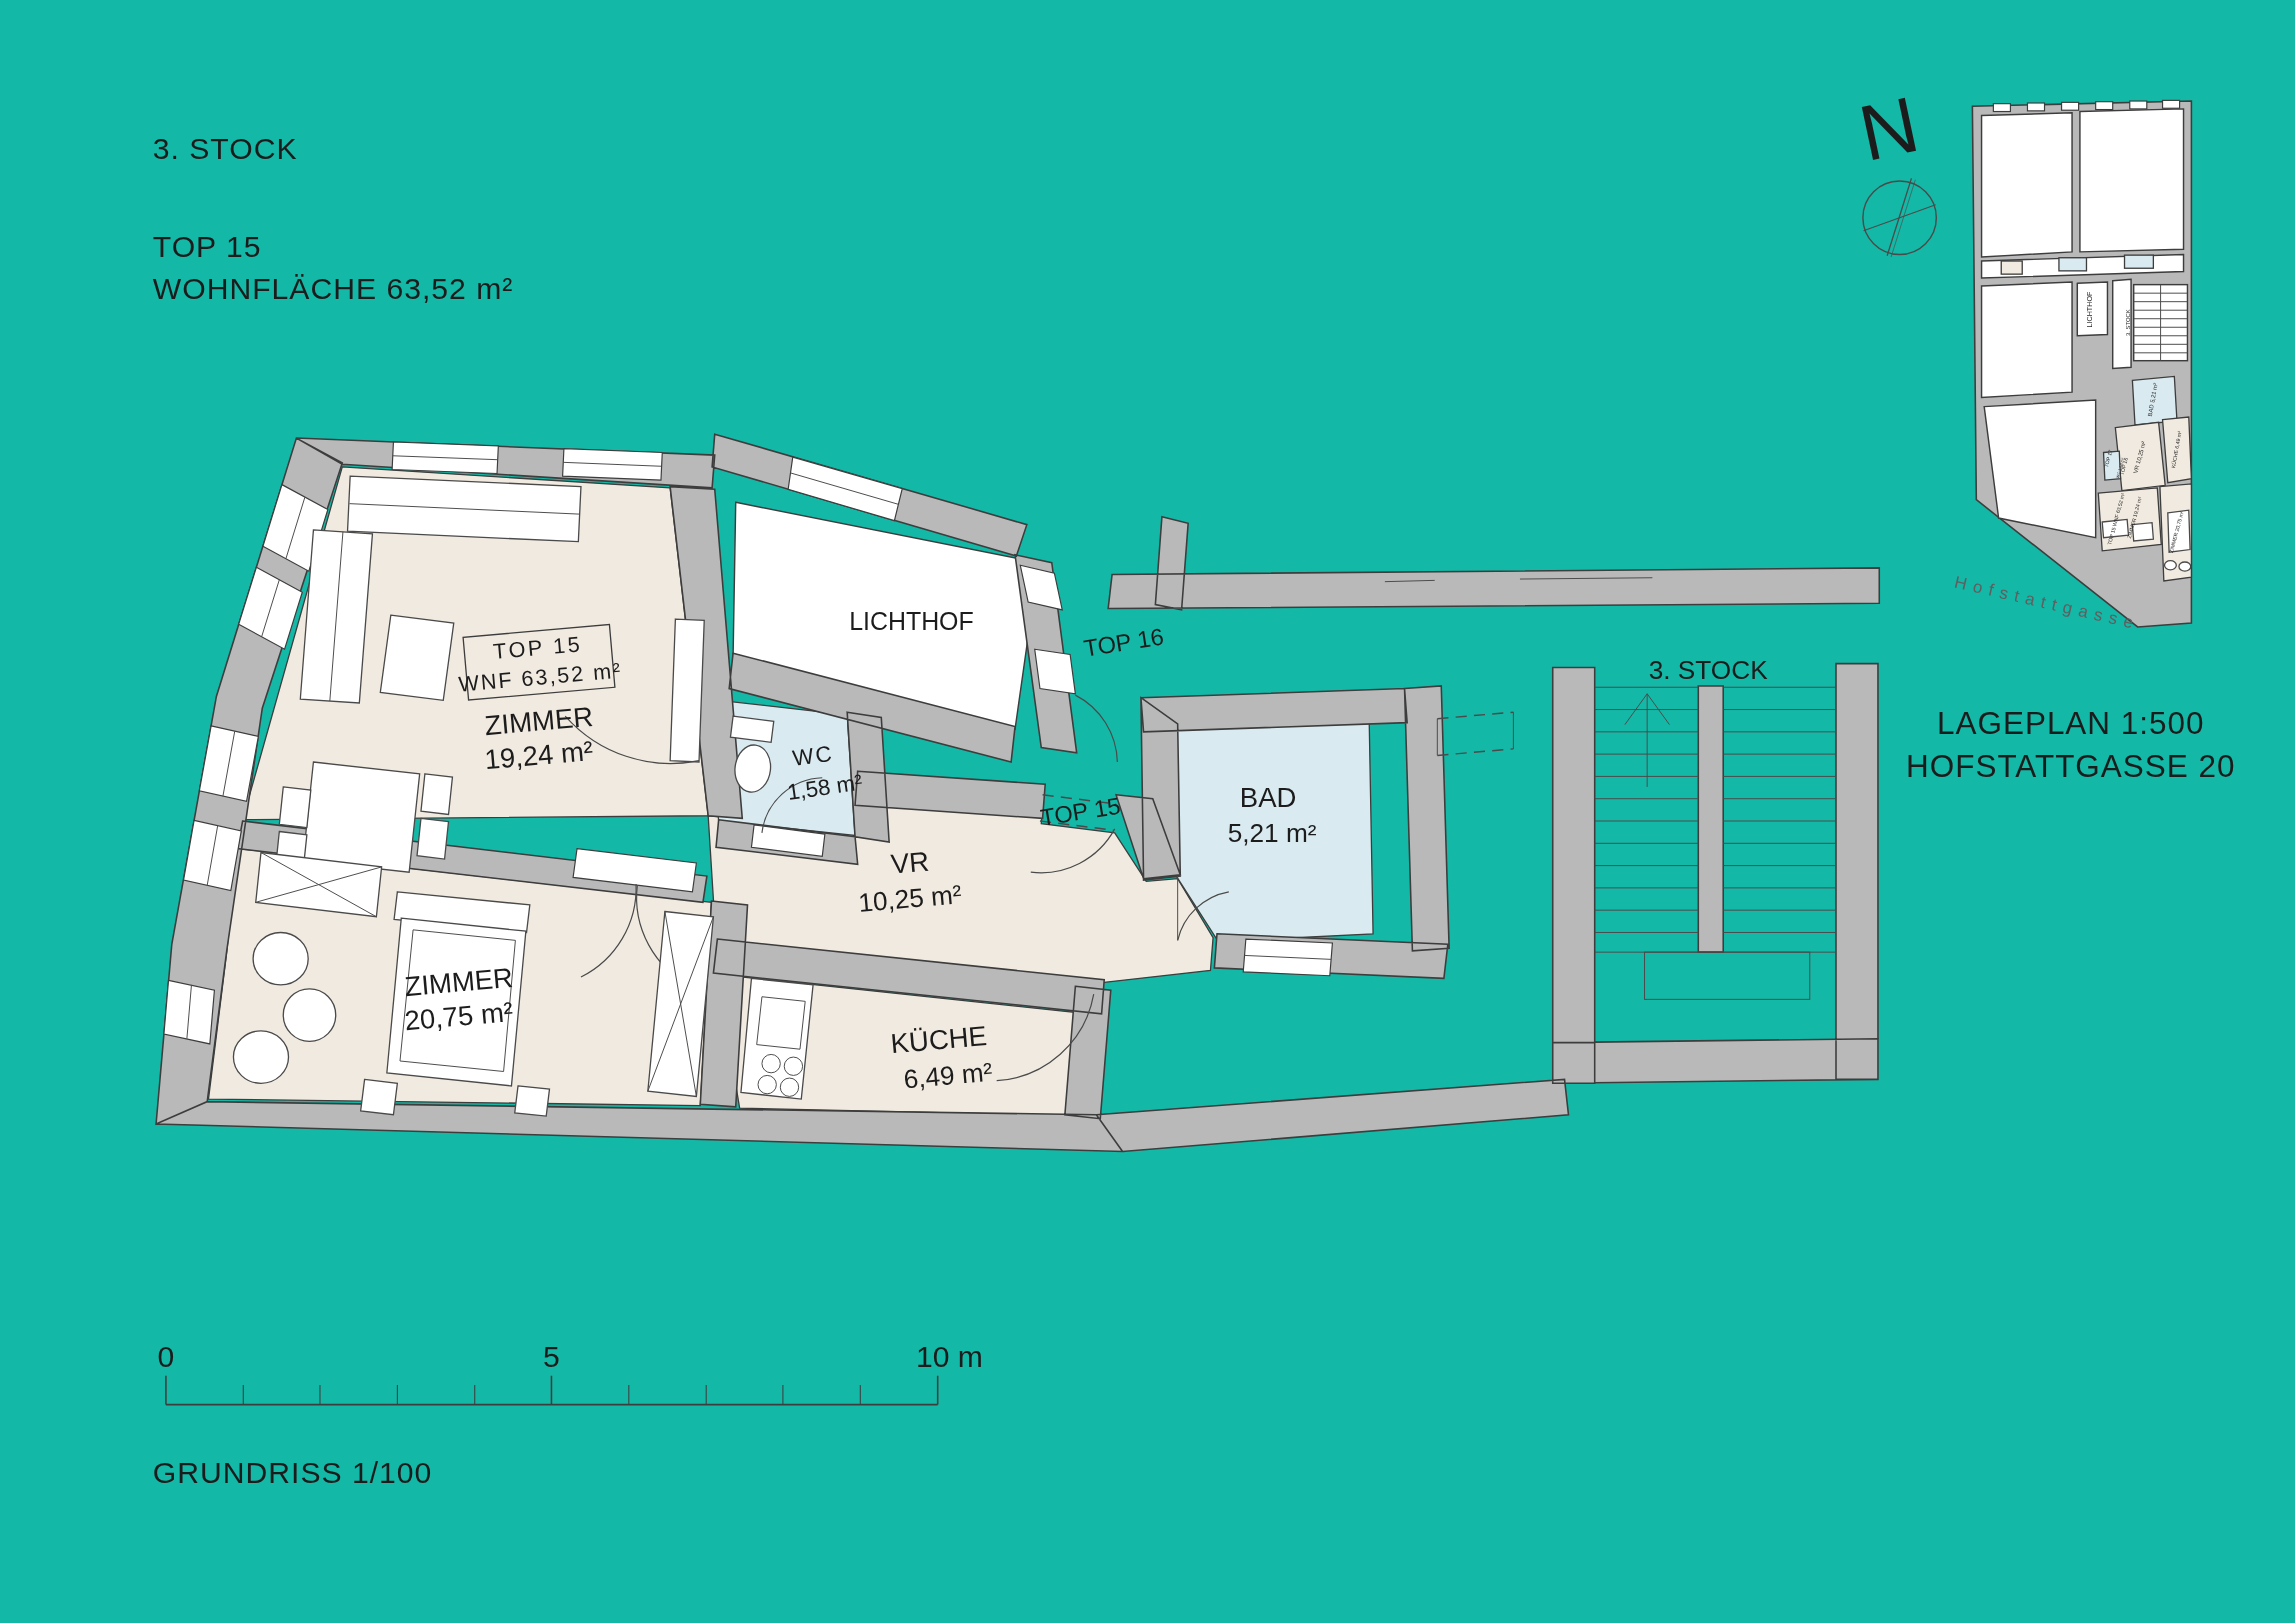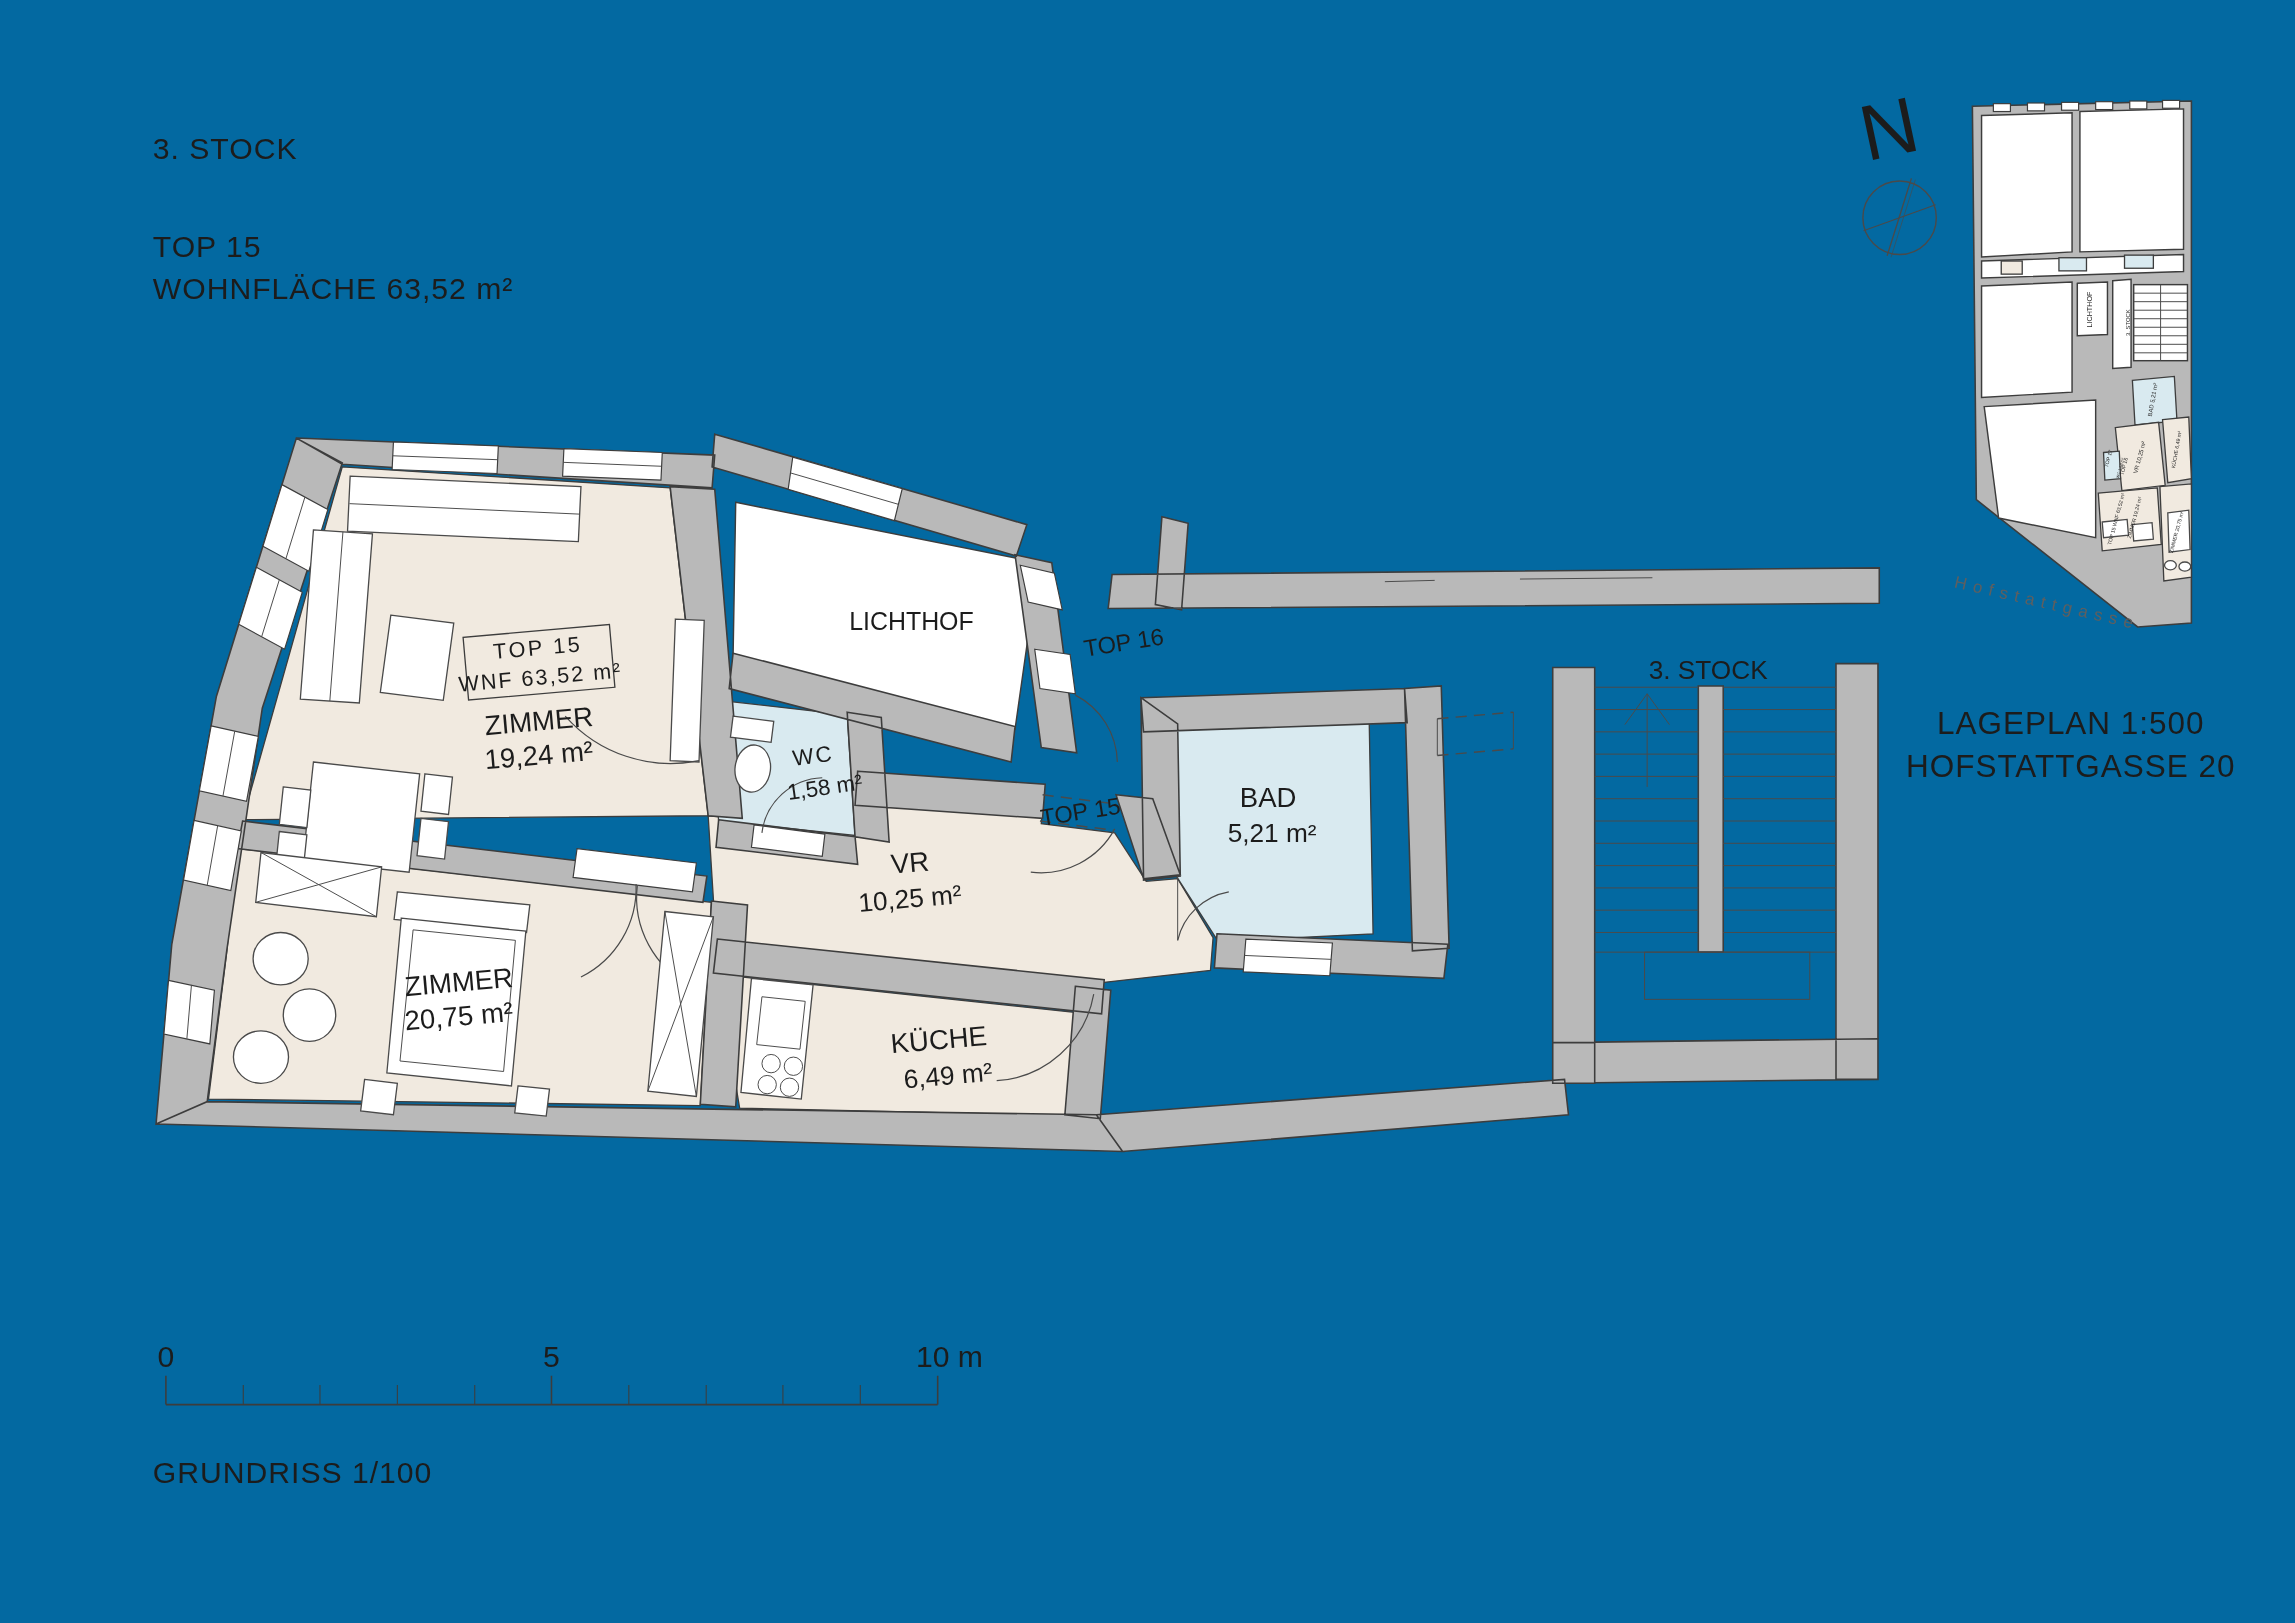--- a/index.html
+++ b/index.html
@@ -1,16 +1,16 @@
 <!DOCTYPE html>
 <html style="font-size:10.5px"><head>
 <meta charset="utf-8">
 <style>
   html,body{margin:0;padding:0;background:#ffffff;}
-  .page{position:relative;width:2295px;height:1623px;background:#0369a1;overflow:hidden;}
+  .page{position:relative;width:2295px;height:1623px;background:#14b8a6;overflow:hidden;}
   svg{display:block;}
   .wall{fill:#b9b9b9;stroke:#3d3d3d;stroke-width:2.4;stroke-linejoin:miter;}
   .room{fill:#f1eae0;stroke:#3d3d3d;stroke-width:2;}
   .wet{fill:#d9eaf0;stroke:#3d3d3d;stroke-width:2;}
   .whiteroom{fill:#ffffff;stroke:#3d3d3d;stroke-width:2.2;}
   .win{fill:#ffffff;stroke:#3d3d3d;stroke-width:1.8;}
   .furn{fill:#ffffff;stroke:#4a4a4a;stroke-width:2;}
   .thin{stroke:#4a4a4a;stroke-width:1.5;fill:none;}
   .arc{stroke:#4a4a4a;stroke-width:1.8;fill:none;}
   .dash{stroke:#4a4a4a;stroke-width:2.2;fill:none;stroke-dasharray:17 11;}

